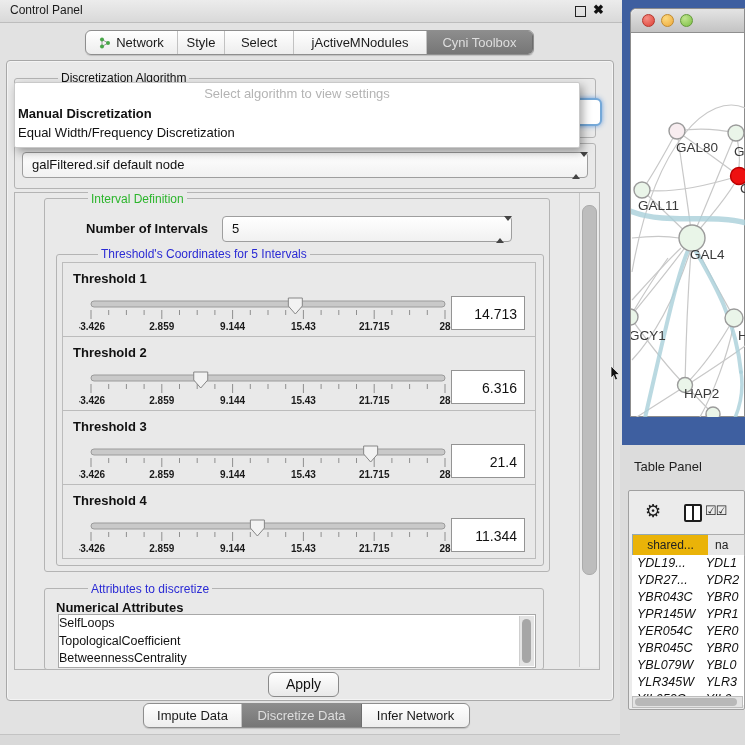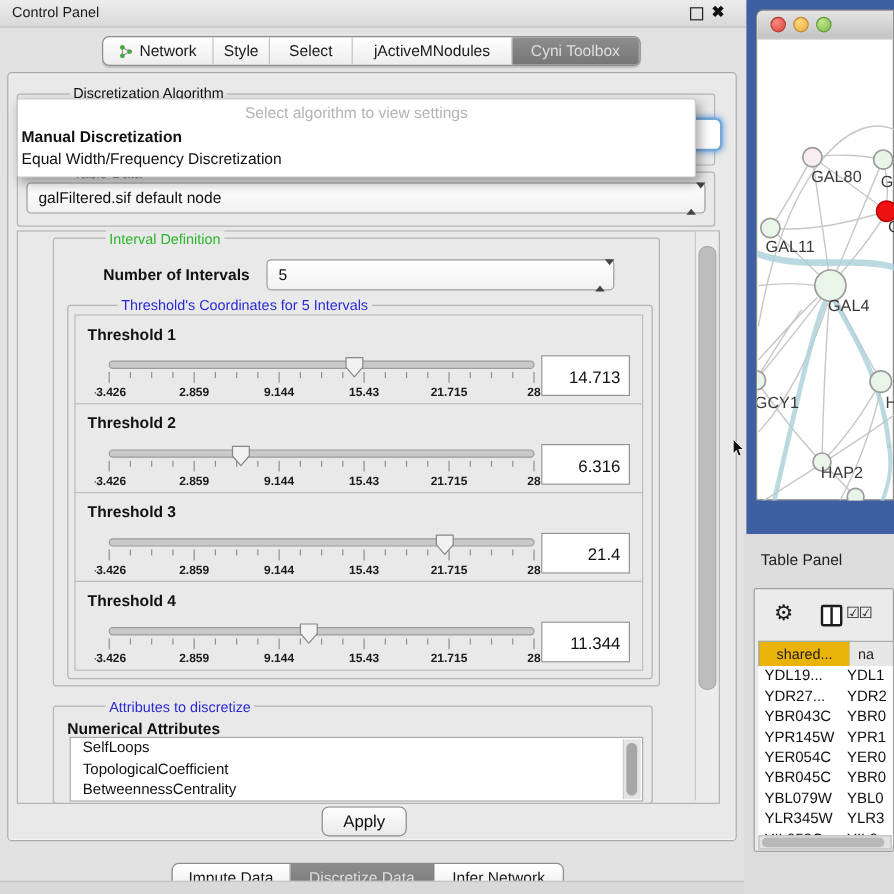--- a/index.html
+++ b/index.html
@@ -12,21 +12,21 @@
   .titlebar .t{position:absolute;left:10px;top:3px;font-size:12px;color:#1a1a1a;}
   .float-btn{position:absolute;left:575px;top:6px;width:9px;height:9px;border:1.5px solid #222;background:transparent;}
   .close-btn{position:absolute;left:593px;top:2px;font-size:13px;font-weight:bold;color:#111;}
 
   
   .pill{display:flex;border:1px solid #8e8e8e;border-radius:6px;overflow:hidden;background:linear-gradient(#ffffff,#ededed);box-shadow:0 1px 1px rgba(0,0,0,.15);}
   .pill .cell{display:flex;align-items:center;justify-content:center;font-size:13px;color:#1a1a1a;border-right:1px solid #c2c2c2;gap:5px;}
   .pill .cell:last-child{border-right:none;}
   .pill .cell.sel{background:linear-gradient(#8d8d8d,#767676);color:#dedede;border-right:1px solid #6d6d6d;}
   .toptabs{left:85px;top:30px;height:23px;}
-  .bottabs{left:143px;top:703px;height:23px;margin-top:16px;}
+  .bottabs{left:143px;top:703px;height:23px;}
 
   
   .outerbox{left:6px;top:60px;width:606px;height:639px;background:#e9e9e9;border:1px solid #a8a8a8;border-radius:4px;box-shadow:inset 0 0 0 1px #f4f4f4;}
 
   .group{border:1px solid #b4b4b4;border-radius:3px;background:#e9e9e9;}
   .grouplabel{position:absolute;font-size:12px;background:#e9e9e9;padding:0 3px;white-space:nowrap;margin-left:36px;}
 
   
   .popup{left:14px;top:82px;width:564px;height:64px;background:#ffffff;border:1px solid #c9c9c9;border-radius:2px;box-shadow:3px 4px 10px rgba(0,0,0,.35);z-index:50;}
   .popup .hint{height:21px;line-height:21px;text-align:center;color:#b4b4b4;font-size:13px;}
@@ -48,21 +48,21 @@
   .vsb .thumb{position:absolute;left:2px;top:12px;width:13px;height:368px;background:#bdbdbd;border-radius:7px;border:1px solid #ababab;}
 
   .threshrow{background:#e9e9e9;border:1px solid #bcbcbc;text-decoration:underline;}
   .threshrow .tl{position:absolute;left:10px;top:8px;font-size:13px;font-weight:bold;color:#111;}
   .valuebox{position:absolute;left:388px;top:33px;width:74px;height:34px;background:#fff;border:1px solid #949494;font-size:14px;color:#111;text-align:right;line-height:34px;padding-right:7px;box-sizing:border-box;}
   .slider-svg{position:absolute;left:16px;top:32px;}
   .tick-lab{font-size:10px;font-weight:bold;fill:#1a1a1a;font-family:"Liberation Sans",sans-serif;}
 
   
   .attrlist{left:58px;top:614px;width:476px;height:52px;background:#ffffff;border:1px solid #a8a8a8;overflow:hidden;}
-  .attrlist .it{font-size:12.5px;color:#111;padding-left:10px;line-height:17.5px;white-space:nowrap;}
+  .attrlist .it{font-size:12.5px;color:#111;line-height:17.5px;white-space:nowrap;}
   .attrsb{position:absolute;left:460px;top:1px;width:14px;height:50px;background:#e4e4e4;border-left:1px solid #cfcfcf;}
   .attrsb .thumb{position:absolute;left:2px;top:3px;width:9px;height:44px;background:#a6a6a6;border-radius:5px;}
 
   .applybtn{left:268px;top:672px;width:69px;height:23px;background:linear-gradient(#ffffff,#e9e9e9);border:1px solid #8a8a8a;border-radius:6px;font-size:14px;color:#111;text-align:center;line-height:22px;}
 
   
   .rlower{left:620px;top:445px;width:125px;height:300px;background:#dcdcdc;}
   .blueframe{left:622px;top:0;width:123px;height:445px;background:#3e5fa0;}
   .macwin{left:630px;top:8px;width:115px;height:409px;border:1px solid #8c8c8c;border-top-left-radius:6px;background:#fff;box-sizing:border-box;}
   .mactb{position:absolute;left:0;top:0;width:113px;height:23px;background:linear-gradient(#e4e4e4,#c3c3c3);border-bottom:1px solid #8f8f8f;border-top-left-radius:6px;}
@@ -74,21 +74,21 @@
 
   .tp-title{left:634px;top:459px;font-size:13px;color:#1f1f1f;}
   .tablebox{left:628px;top:490px;width:117px;height:220px;background:#ebebeb;border:1px solid #a0a0a0;border-radius:2px;box-sizing:border-box;}
   .gear{left:645px;top:500px;font-size:18px;color:#1c1c1c;}
   .colicon{left:684px;top:504px;width:14px;height:14px;border:2px solid #1c1c1c;border-radius:2px;background:#fff;box-sizing:content-box;}
   .colicon .mid{position:absolute;left:6px;top:0;width:2px;height:14px;background:#1c1c1c;}
   .cbicons{left:705px;top:503px;font-size:13px;color:#1c1c1c;letter-spacing:-1px;}
   .th1{left:632px;top:534px;width:77px;height:22px;background:#eab308;border:1px solid #93a9b4;box-sizing:border-box;font-size:12px;color:#222;text-align:center;line-height:20px;}
   .th2{left:708px;top:534px;width:37px;height:22px;background:#e7e7e7;border:1px solid #adadad;border-left:none;box-sizing:border-box;font-size:12px;color:#222;line-height:20px;padding-left:7px;}
   .trows{left:632px;top:555px;width:112px;height:150px;overflow:hidden;background:#fff;}
-  .trow{display:flex;height:17px;line-height:17px;font-size:12.5px;color:#111;}
+  .trow{display:flex;height:17px;line-height:17px;font-size:12.5px;color:#111;font-style:italic;}
   .trow .c1{width:77px;padding-left:5px;box-sizing:border-box;white-space:nowrap;}
   .trow .c2{width:40px;white-space:nowrap;}
   .hsb{left:632px;top:696px;width:111px;height:12px;background:#e3e3e3;border:1px solid #bdbdbd;box-sizing:border-box;}
   .hsb .thumb{position:absolute;left:2px;top:1px;width:102px;height:8px;background:#b8b8b8;border-radius:4px;}
 
   .bottomstrip{left:0;top:734px;width:622px;height:11px;background:#d9d9d9;border-top:1px solid #c3c3c3;}
 </style>
 </head>
 <body>
 

